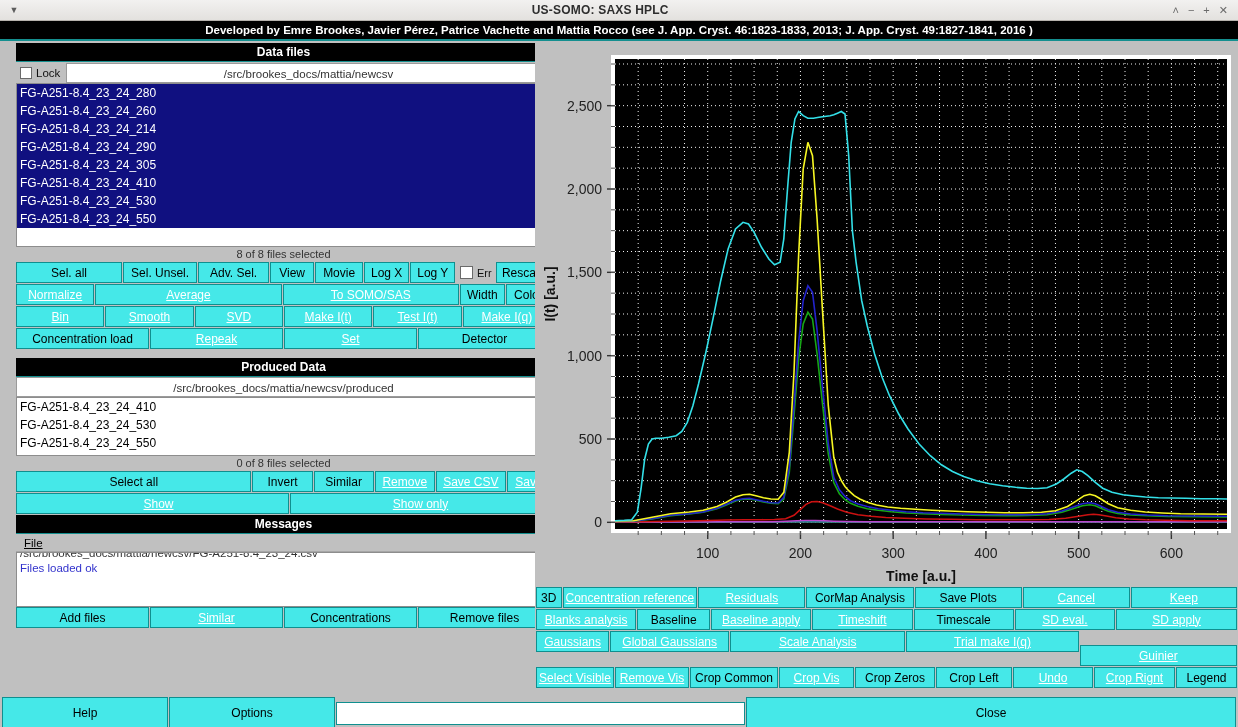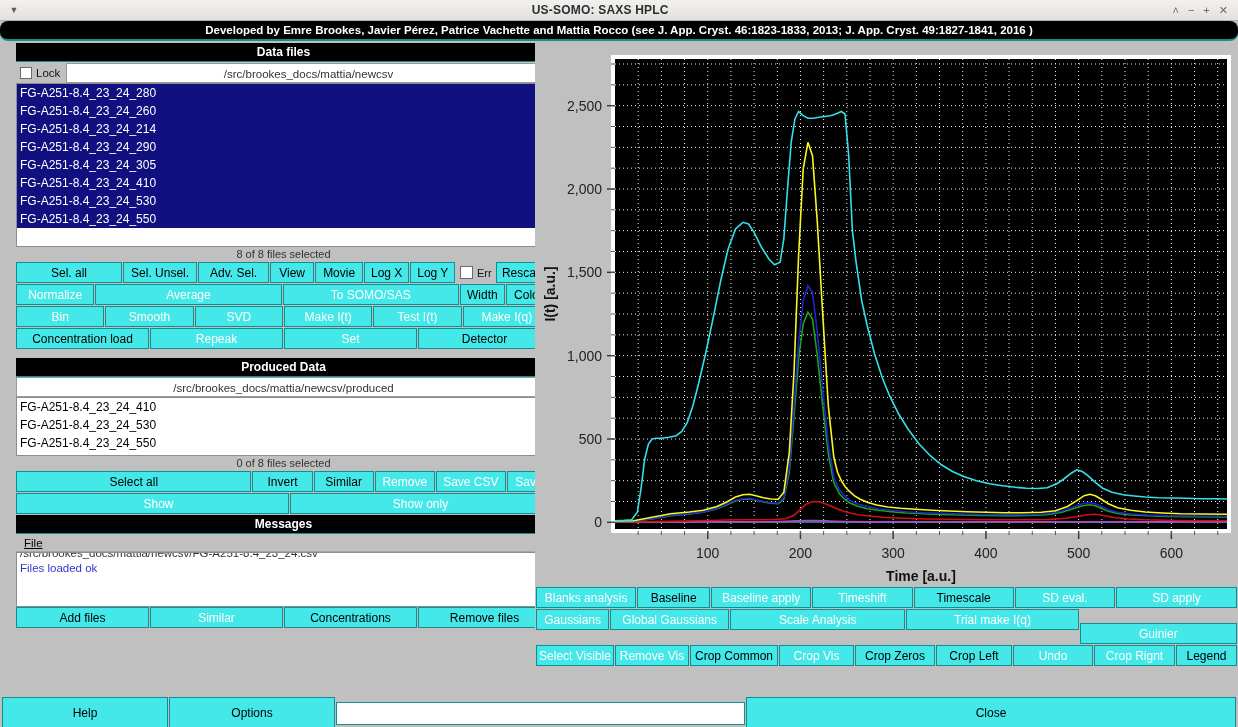--- a/index.html
+++ b/index.html
@@ -32,37 +32,36 @@
     display: flex; gap: 9px; padding-right: 10px; color: #6a6a6a; font-size: 11px;
   }
   #win-buttons span { cursor: default; line-height: 20px; }
 
   
   #credit {
     position: absolute; left: 0; top: 21px; width: 1238px; height: 20px;
     background: #000; color: #fff; font-size: 11.5px; font-weight: bold;
     display: flex; align-items: center; justify-content: center;
     border-bottom: 2px solid #148f8f;
-    border-radius: 8px;
   }
 
   
   .hdr {
     background: #000; color: #fff; font-weight: bold; font-size: 12px;
     text-align: center; line-height: 19px; height: 19px;
     border-bottom: 1px solid #148f8f;
   }
   .btn {
     background: #45e8e8; color: #000; font-size: 12px;
     border: 1px solid #0f8f8f;
     display: flex; align-items: center; justify-content: center;
     height: 21px; cursor: pointer; user-select: none;
     white-space: nowrap; overflow: hidden;
   }
-  .btn.dis { color: #ffffff; cursor: default; }
+  .btn.dis { color: #ffffff; cursor: default; text-decoration: underline; }
   .btnrow { display: flex; gap: 1px; margin-bottom: 1px; }
   .pathbar {
     background: #fff; color: #333; font-size: 11.5px; text-align: center;
     line-height: 20px; height: 20px; border: 1px solid #9a9a9a;
     overflow: hidden; white-space: nowrap;
   }
   .statusline {
     background: #c0c0c0; color: #333; font-size: 11px;
     text-align: center; line-height: 15px; height: 15px;
   }
@@ -412,20 +411,29 @@
           <path d="M78.0,476.8 L105.8,476.7 L133.6,476.3 L161.5,475.7 L189.3,475.0 L207.8,474.7 L224.5,474.7 L237.5,474.5 L248.6,473.7 L257.0,470.3 L263.5,464.3 L269.0,459.3 L274.6,456.7 L280.1,456.5 L285.7,457.7 L293.1,460.7 L300.5,464.0 L309.8,467.3 L320.9,469.7 L333.9,471.3 L348.8,472.5 L367.3,473.3 L389.6,474.0 L413.7,474.3 L439.6,474.7 L465.6,474.8 L491.6,474.8 L512.0,474.5 L528.7,473.3 L541.6,471.3 L550.9,469.7 L556.5,469.2 L562.0,469.7 L569.5,471.0 L578.7,472.7 L591.7,474.0 L608.4,474.8 L628.8,475.3 L652.9,475.7 L690.0,475.8" fill="none" stroke="#cc1111" stroke-width="1.6"></path>
           <path d="M78.0,476.5 L96.5,476.2 L115.1,474.0 L133.6,470.7 L152.2,469.0 L166.1,467.3 L180.0,463.7 L189.3,460.0 L198.5,456.0 L206.0,454.3 L212.5,454.0 L218.9,455.3 L226.4,457.0 L233.8,458.3 L241.2,458.7 L246.8,454.0 L252.3,427.3 L257.0,370.7 L261.6,314.0 L266.2,279.0 L270.9,267.3 L275.5,274.0 L280.1,309.0 L285.7,360.7 L291.3,409.0 L296.8,437.7 L302.4,448.7 L308.0,454.7 L313.5,458.3 L320.9,461.3 L330.2,463.7 L341.3,465.3 L354.3,466.8 L369.2,468.0 L385.9,468.8 L404.4,469.5 L424.8,470.0 L447.1,470.5 L469.3,470.7 L491.6,470.5 L510.1,469.7 L524.9,467.3 L536.1,463.7 L545.3,460.7 L552.8,459.7 L558.3,460.7 L563.9,463.2 L571.3,466.2 L580.6,468.5 L593.6,470.0 L610.3,470.8 L630.7,471.5 L656.6,471.8 L690.0,472.0" fill="none" stroke="#16a616" stroke-width="1.6"></path>
           <path d="M78.0,476.3 L96.5,476.0 L115.1,473.7 L133.6,470.3 L152.2,468.7 L166.1,467.0 L180.0,463.2 L189.3,459.3 L198.5,455.3 L206.0,453.7 L212.5,453.3 L218.9,454.7 L226.4,456.3 L233.8,457.7 L241.2,458.0 L246.8,452.3 L252.3,422.3 L257.0,360.7 L261.6,297.3 L266.2,255.7 L270.9,240.7 L275.5,247.3 L280.1,285.7 L285.7,344.0 L291.3,399.0 L296.8,432.3 L302.4,444.8 L308.0,451.5 L313.5,455.7 L320.9,459.0 L330.2,461.5 L341.3,463.7 L354.3,465.3 L369.2,466.7 L385.9,467.7 L404.4,468.3 L424.8,469.0 L447.1,469.5 L469.3,469.8 L491.6,469.7 L510.1,468.7 L524.9,466.0 L536.1,462.0 L545.3,458.7 L552.8,457.7 L558.3,458.7 L563.9,461.3 L571.3,464.7 L580.6,467.3 L593.6,469.0 L610.3,470.0 L630.7,470.7 L656.6,471.0 L690.0,471.3" fill="none" stroke="#2222cc" stroke-width="1.6"></path>
           <path d="M78.0,476.0 L96.5,475.7 L115.1,472.3 L133.6,468.7 L152.2,467.0 L166.1,465.3 L180.0,461.5 L189.3,457.3 L198.5,452.0 L206.0,449.8 L212.5,449.3 L218.9,450.7 L226.4,452.7 L233.8,454.0 L241.2,454.3 L246.8,447.3 L252.3,407.3 L257.0,327.3 L261.6,210.7 L266.2,124.0 L270.9,97.3 L275.5,110.7 L280.1,174.0 L285.7,269.0 L291.3,360.7 L296.8,412.3 L300.5,427.3 L304.3,435.7 L308.0,441.5 L311.7,445.7 L317.2,450.7 L322.8,454.0 L330.2,457.3 L339.5,460.0 L350.6,462.0 L363.6,463.3 L378.4,464.3 L395.1,465.3 L411.8,466.0 L430.4,466.7 L448.9,467.3 L467.5,467.7 L486.0,467.8 L504.5,467.3 L518.5,465.7 L530.5,461.5 L539.8,455.7 L547.2,450.7 L552.8,449.3 L558.3,450.7 L563.9,454.0 L571.3,458.7 L580.6,462.7 L593.6,465.3 L608.4,467.0 L625.1,468.0 L643.6,468.7 L665.9,469.0 L690.0,469.3" fill="none" stroke="#f7f723" stroke-width="1.6"></path>
           <path d="M78.0,475.7 L87.3,475.3 L94.7,474.8 L100.3,467.3 L104.0,444.0 L107.7,414.0 L111.4,399.0 L115.1,394.0 L118.8,393.2 L124.4,393.2 L131.8,392.3 L139.2,390.7 L144.8,386.5 L150.3,377.3 L155.9,360.7 L161.5,339.0 L168.9,307.3 L176.3,272.3 L183.7,235.7 L191.1,204.0 L198.5,184.0 L206.0,177.3 L211.5,179.0 L217.1,187.3 L224.5,202.3 L231.9,214.0 L237.5,219.8 L243.1,217.3 L246.8,194.0 L250.5,144.0 L254.2,97.3 L257.9,74.0 L261.6,66.5 L266.2,70.7 L270.9,73.2 L276.4,73.2 L282.0,72.3 L287.6,71.5 L293.1,70.7 L296.8,69.8 L300.5,68.2 L304.3,66.5 L308.0,69.0 L311.7,110.7 L315.4,185.7 L319.1,217.3 L324.7,255.7 L330.2,280.7 L337.6,309.0 L345.1,332.3 L352.5,350.7 L361.7,369.0 L371.0,384.0 L382.1,399.0 L393.3,410.7 L404.4,419.8 L415.5,426.5 L426.7,431.5 L439.6,435.7 L452.6,438.7 L465.6,440.7 L478.6,442.3 L489.7,443.2 L500.8,443.5 L510.1,442.7 L519.4,439.0 L526.8,434.0 L534.2,428.2 L539.8,424.8 L545.3,426.5 L550.9,430.7 L558.3,437.3 L565.7,443.2 L575.0,447.3 L586.1,449.8 L597.3,451.0 L608.4,452.0 L621.4,452.7 L634.4,453.0 L649.2,453.3 L664.0,453.7 L678.9,453.8 L690.0,454.0" fill="none" stroke="#33e0e8" stroke-width="1.6"></path>
         </g>
       </svg>
   </div>
   <div id="pb-rows" style="position:absolute;left:1px;top:544px;width:701px;">
       <div class="btnrow">
+        <div class="btn" style="flex: 24 0 0px;">3D</div>
+        <div class="btn dis" style="flex: 135 0 0px;">Concentration reference</div>
+        <div class="btn dis" style="flex: 107 0 0px;">Residuals</div>
+        <div class="btn" style="flex: 107 0 0px;">CorMap Analysis</div>
+        <div class="btn" style="flex: 107 0 0px;">Save Plots</div>
+        <div class="btn dis" style="flex: 107 0 0px;">Cancel</div>
+        <div class="btn dis" style="flex: 106 0 0px;">Keep</div>
+      </div>
+      <div class="btnrow">
         <div class="btn dis" style="flex: 100 0 0px;">Blanks analysis</div>
         <div class="btn" style="flex: 72 0 0px;">Baseline</div>
         <div class="btn dis" style="flex: 100 0 0px;">Baseline apply</div>
         <div class="btn dis" style="flex: 100 0 0px;">Timeshift</div>
         <div class="btn" style="flex: 100 0 0px;">Timescale</div>
         <div class="btn dis" style="flex: 100 0 0px;">SD eval.</div>
         <div class="btn dis" style="flex: 121 0 0px;">SD apply</div>
       </div>
       <div class="btnrow">
         <div class="btn dis" style="flex: 72 0 0px;">Gaussians</div>

